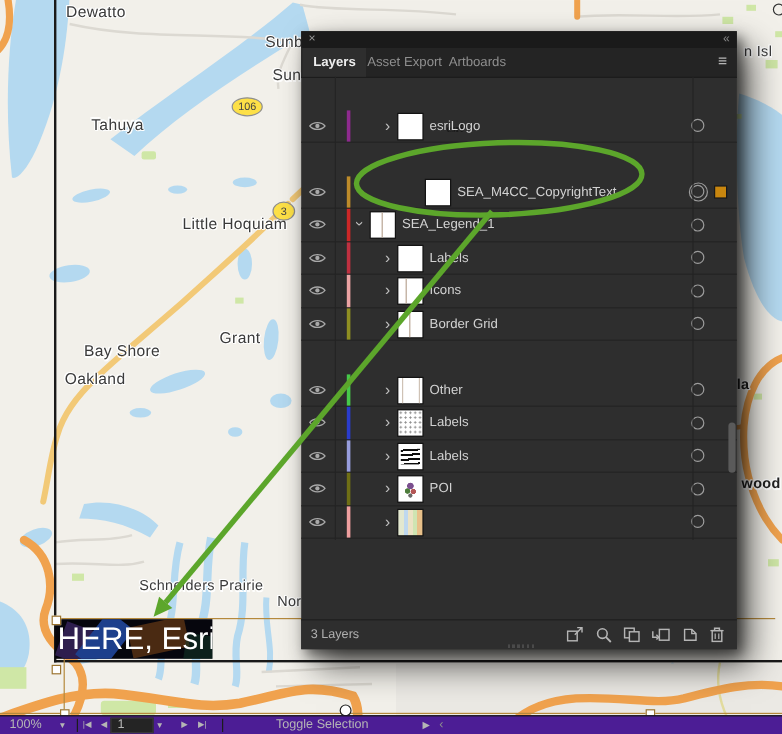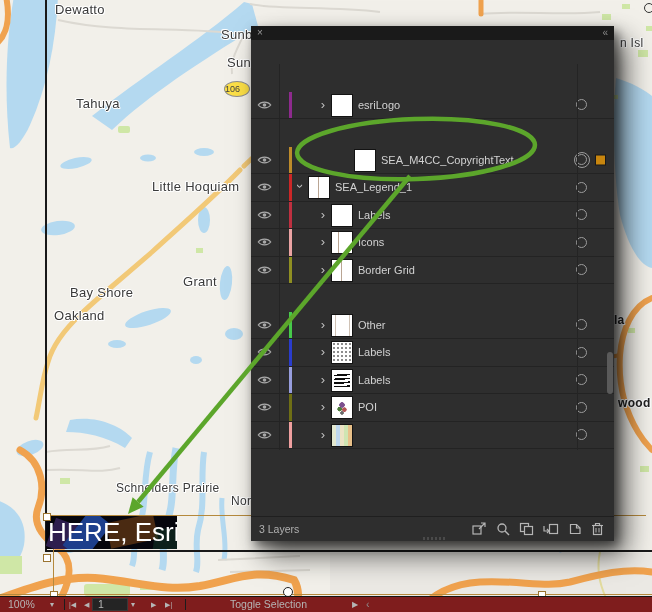--- a/index.html
+++ b/index.html
@@ -7,21 +7,21 @@
   .stage{position:relative;width:652px;height:612px;background:#f2f0ea;overflow:hidden;}
 
   
   .map{position:absolute;inset:0;z-index:0;}
   .map svg{position:absolute;left:0;top:0;}
   .mlabel{position:absolute;font-size:13px;color:#3a3a3a;font-weight:500;letter-spacing:.3px;white-space:nowrap;
     text-shadow:1px 0 0 #fff,-1px 0 0 #fff,0 1px 0 #fff,0 -1px 0 #fff,1px 1px 0 #fff,-1px -1px 0 #fff;}
   .mlabel.sm{font-size:12px;}
   .mlabel.mb{font-weight:bold;color:#222;}
   .shield{position:absolute;background:#fde047;border:1.3px solid #8e8e8e;border-radius:50%;
-    display:flex;align-items:center;justify-content:flex-start;font-size:9px;color:#444;margin-left:31px;}
+    display:flex;align-items:center;justify-content:center;font-size:9px;color:#444;}
 
   
   .ab-v{position:absolute;left:45px;top:0;width:2px;height:552px;background:#191919;z-index:4;}
   .ab-h{position:absolute;left:45px;top:550px;right:0;height:2px;background:#191919;z-index:4;}
   .selh1{position:absolute;left:46px;top:515px;width:600px;height:1px;background:#b5893c;z-index:5;}
   .selh2{position:absolute;left:0;top:594px;width:652px;height:1px;background:#b5893c;z-index:5;}
   .selv{position:absolute;left:53px;top:548px;width:1px;height:56px;background:#b5893c;z-index:5;}
   .hdl{position:absolute;width:6px;height:6px;background:#fff;border:1px solid #9b7430;z-index:7;}
   .ring{position:absolute;border-radius:50%;z-index:6;}
 
@@ -84,21 +84,21 @@
   .lcount{position:absolute;left:8px;top:0;line-height:24px;font-size:10.5px;color:#b0b0b0;}
   .picons{position:absolute;right:10px;top:0;height:24px;display:flex;align-items:center;gap:9px;}
   .picons span{line-height:0;}
   .dragdots{position:absolute;left:172px;bottom:1px;width:22px;height:3px;
     background:repeating-linear-gradient(90deg,#4a4a4a 0 2px,transparent 2px 4px);}
 
   
   .anno{position:absolute;left:0;top:0;z-index:20;pointer-events:none;}
 
   
-  .statusbar{position:absolute;left:0;bottom:0;width:652px;height:15px;background:#7f1d1d;border-top:1px solid #141414;
+  .statusbar{position:absolute;left:0;bottom:0;width:652px;height:15px;background:#4c1d95;border-top:1px solid #141414;
     z-index:30;color:#b5b5b5;font-size:10.5px;}
   .statusbar .it{position:absolute;top:0;line-height:15px;}
   .sep{position:absolute;top:2px;width:1px;height:11px;background:#1c1c1c;}
   .navg{font-size:7px;letter-spacing:0;}
   .numfield{position:absolute;left:92px;top:1px;width:36px;height:13px;background:#242424;border:1px solid #383838;box-sizing:border-box;}
 </style>
 </head>
 <body>
 
 <div class="stage">
@@ -219,20 +219,26 @@
     <span class="blob" style="left:62px;top:2px;width:48px;height:26px;background:#4a2a12;transform:rotate(-12deg);"></span>
     <span class="blob" style="left:108px;top:14px;width:40px;height:22px;background:#123a2a;opacity:.5;transform:rotate(8deg);"></span>
     <span class="attxt">HERE, Esri</span>
   </div>
 
   <div class="panel">
     <div class="ptitle">
       <span class="pclose">×</span>
       <span class="pcollapse">«</span>
     </div>
+    <div class="tabbar">
+      <div class="tab active" style="left:1px;">Layers</div>
+      <div class="tab" style="left:46px;">Asset Export</div>
+      <div class="tab" style="left:114px;">Artboards</div>
+      <span class="pmenu">≡</span>
+    </div>
     <div class="rows" id="layer-rows">
         <div class="lrow" style="top: 27.5px;">
           <span class="eye"><svg width="15" height="10" viewBox="0 0 15 10">
               <path d="M1.2 5 C4 1.2 11 1.2 13.8 5 C11 8.8 4 8.8 1.2 5 Z" fill="none" stroke="#a8a8a8" stroke-width="1.1"></path>
               <circle cx="7.5" cy="5" r="1.8" fill="#a8a8a8"></circle>
             </svg></span>
           <span class="stripe" style="background: rgb(142, 42, 142);"></span>
           <span class="chev right" style="left: 67px; top: 50%;">›</span>
           <span class="thumb th-esri" style="left: 81px;">
             <span class="esritxt">esri</span>

